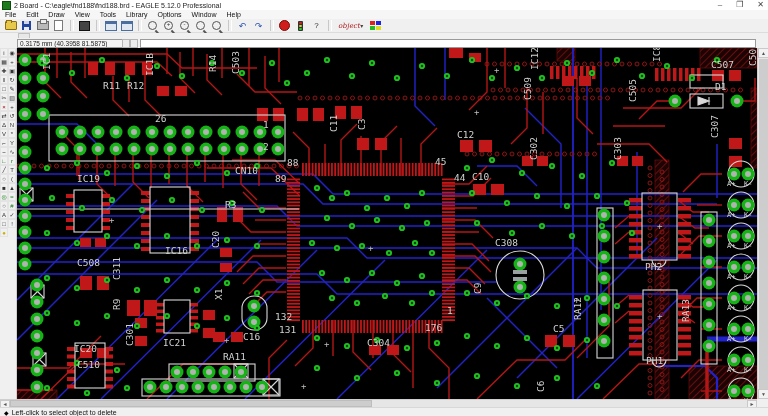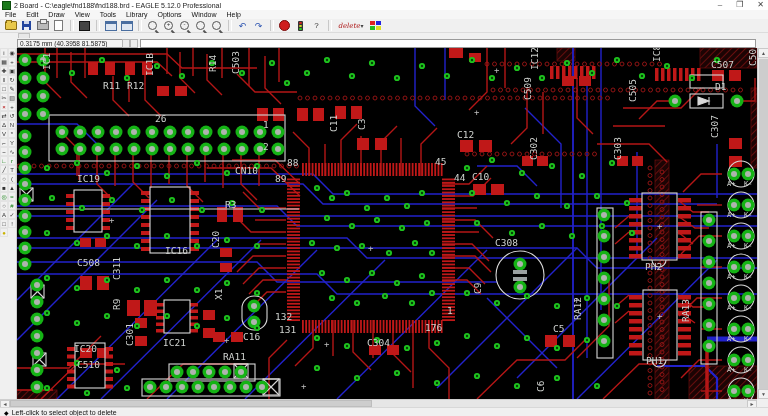--- a/index.html
+++ b/index.html
@@ -148,21 +148,21 @@
     <span class="tbtn">
       <span class="i-light">
           <i style="background:#d22"></i>
           <i style="background:#dd2"></i>
           <i style="background:#2d2"></i>
         </span>
     </span>
     <span class="tbtn">?</span>
     <span class="tsep"></span>
     <span class="tbtn" style="width:30px">
-      <span class="i-display">delete</span>
+      <span class="i-display">object</span>
       <span style="font-size:6px;color:#444">▾</span>
     </span>
     <span class="tbtn">
       <span class="i-layers">
           <i style="background:#d22"></i>
           <i style="background:#22d"></i>
           <i style="background:#2b2"></i>
           <i style="background:#dd2"></i>
         </span>
     </span>

